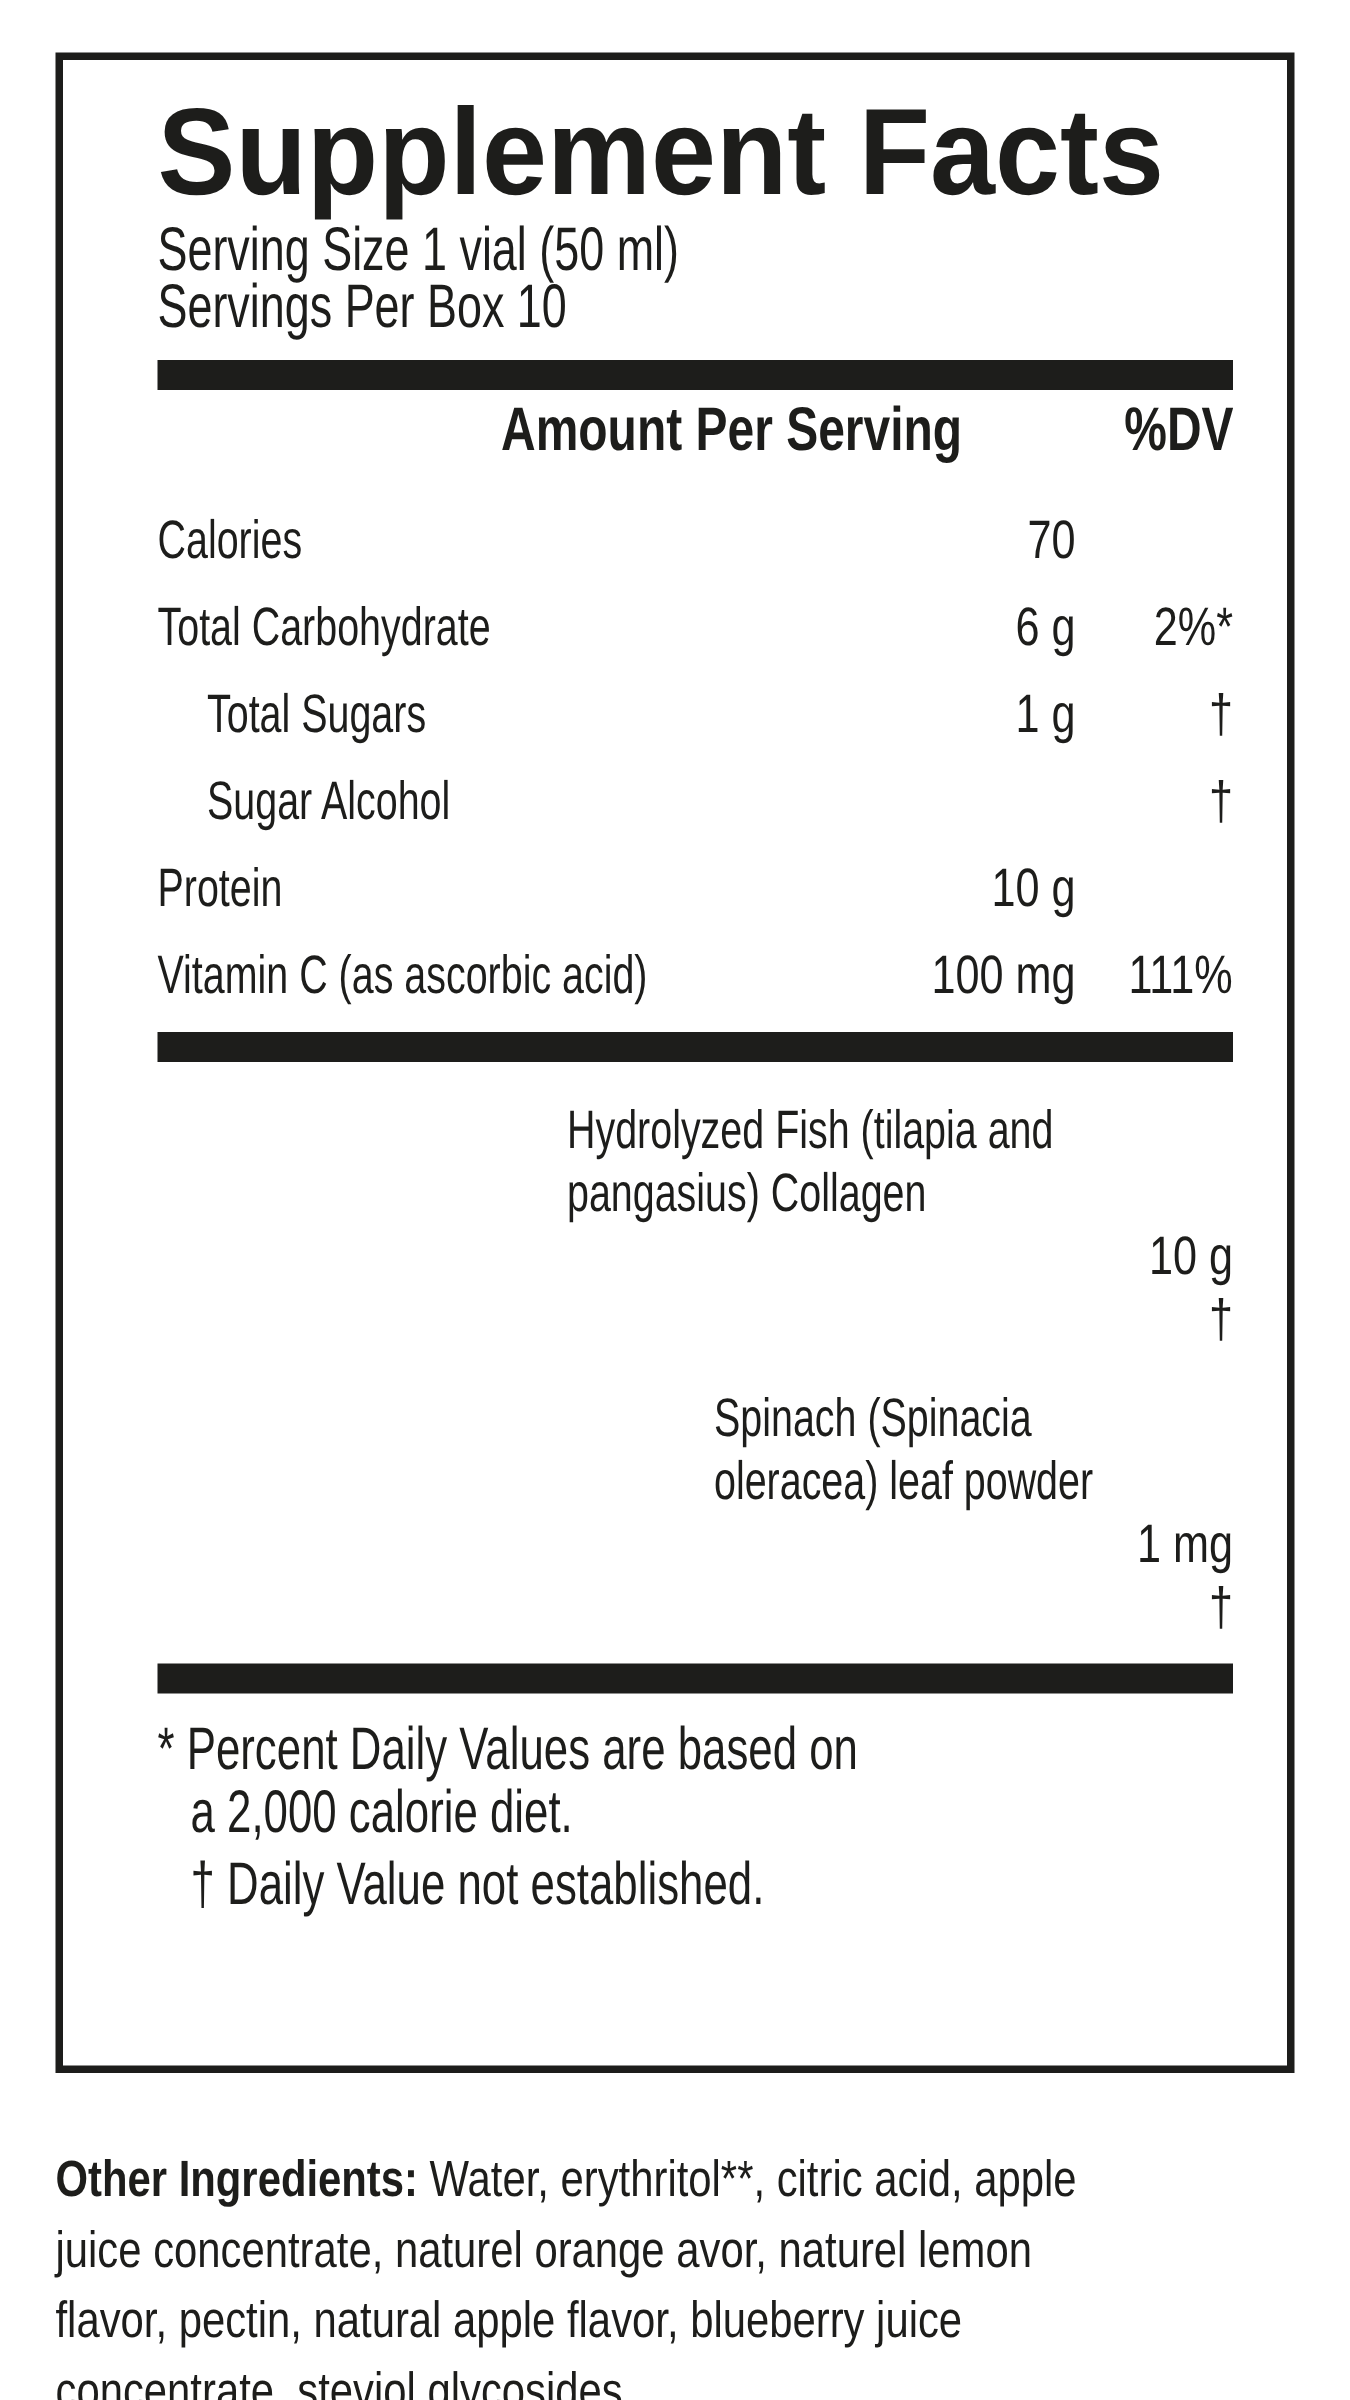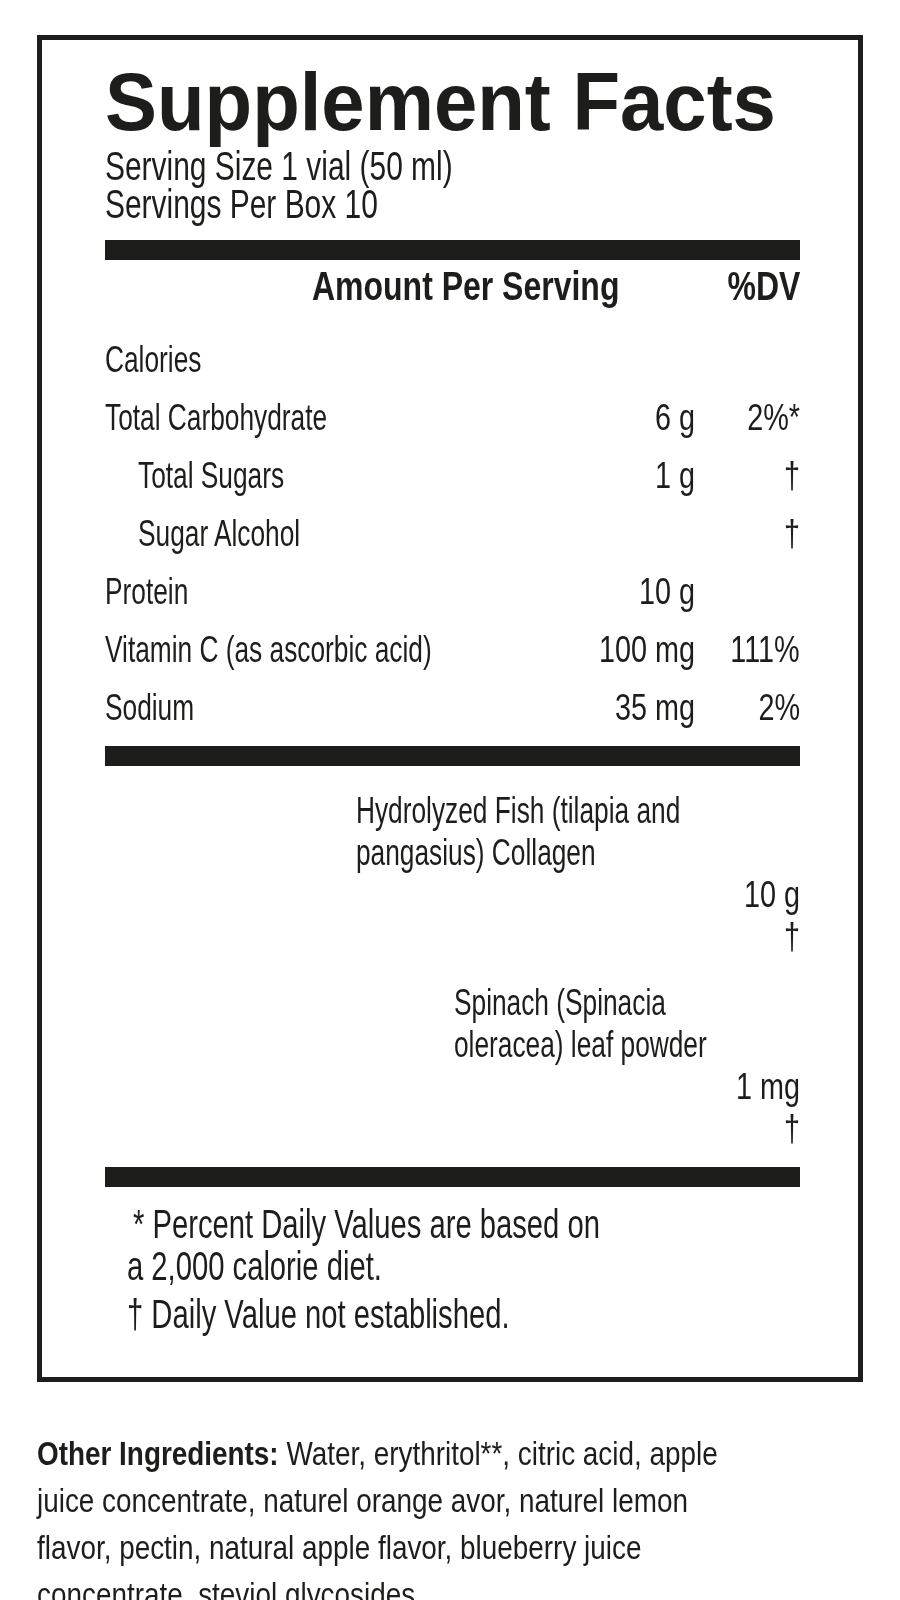--- a/index.html
+++ b/index.html
@@ -19,21 +19,21 @@
   
   .panel {
     position: absolute;
     left: 37px;
     top: 35px;
     width: 826px;
     height: 1347px;
     box-sizing: border-box;
     border: 5px solid #1d1d1b;
     background: #ffffff;
-    padding: 20px 58px 0 63px; 
+    padding: 20px 36px 0 63px; 
   }
 
   
   .t  { display: inline-block; white-space: pre; transform: scaleX(0.73); transform-origin: 0 100%; }
   .tb { display: inline-block; white-space: pre; transform: scaleX(0.78); transform-origin: 0 100%; font-weight: bold; }
   .tr { display: inline-block; white-space: pre; transform: scaleX(0.80); transform-origin: 100% 100%; }
   .tbr{ display: inline-block; white-space: pre; transform: scaleX(0.78); transform-origin: 100% 100%; font-weight: bold; }
 
   .title {
     font-size: 82px;
@@ -78,21 +78,21 @@
   .nrow.gap   { margin-top: 24px; flex-direction: column; }
   .nname  { flex: 1; min-width: 0; }
   .nrow.indent .nname { padding-left: 33px; }
   .namount { width: 150px; text-align: right; }
   .ndv     { width: 105px; text-align: right; }
 
   .fn {
     font-size: 40px;
     line-height: 42px;
   }
-  .fn-1 { margin-top: 16px; text-align: center; }
+  .fn-1 { margin-top: 16px; }
   .fn-2 { padding-left: 22px; }
   .fn-3 { padding-left: 22px; margin-top: 6px; }
 
   
   .oi {
     position: absolute;
     left: 37px;
     top: 1396px;
     width: 1100px;
     font-size: 34px;
@@ -117,20 +117,21 @@
 
   <div class="bar bar-1"></div>
 
   <div class="hrow">
     <span class="tb">Amount Per Serving</span>
     <span class="tbr">%DV</span>
   </div>
 
   <div class="nrow first">
     <div class="nname"><span class="t">Calories</span></div>
+    <div class="namount"><span class="tr">70</span></div>
     <div class="ndv"><span class="tr"></span></div>
   </div>
 
   <div class="nrow">
     <div class="nname"><span class="t">Total Carbohydrate</span></div>
     <div class="namount"><span class="tr">6 g</span></div>
     <div class="ndv"><span class="tr">2%*</span></div>
   </div>
 
   <div class="nrow indent">
@@ -151,25 +152,20 @@
   </div>
 
   <div class="nrow">
     <div class="nname"><span class="t">Vitamin C (as ascorbic acid)</span></div>
     <div class="namount"><span class="tr">100 mg</span></div>
     <div class="ndv"><span class="tr">111%</span></div>
   </div>
 
 
 
-  <div class="nrow">
-    <div class="nname"><span class="t">Sodium</span></div>
-    <div class="namount"><span class="tr">35 mg</span></div>
-    <div class="ndv"><span class="tr">2%</span></div>
-  </div>
 
   <div class="bar bar-2"></div>
 
   <div class="nrow gap">
     <div class="nname"><span class="t">Hydrolyzed Fish (tilapia and
 pangasius) Collagen</span></div>
     <div class="namount"><span class="tr">10 g</span></div>
     <div class="ndv"><span class="tr">†</span></div>
   </div>
 

